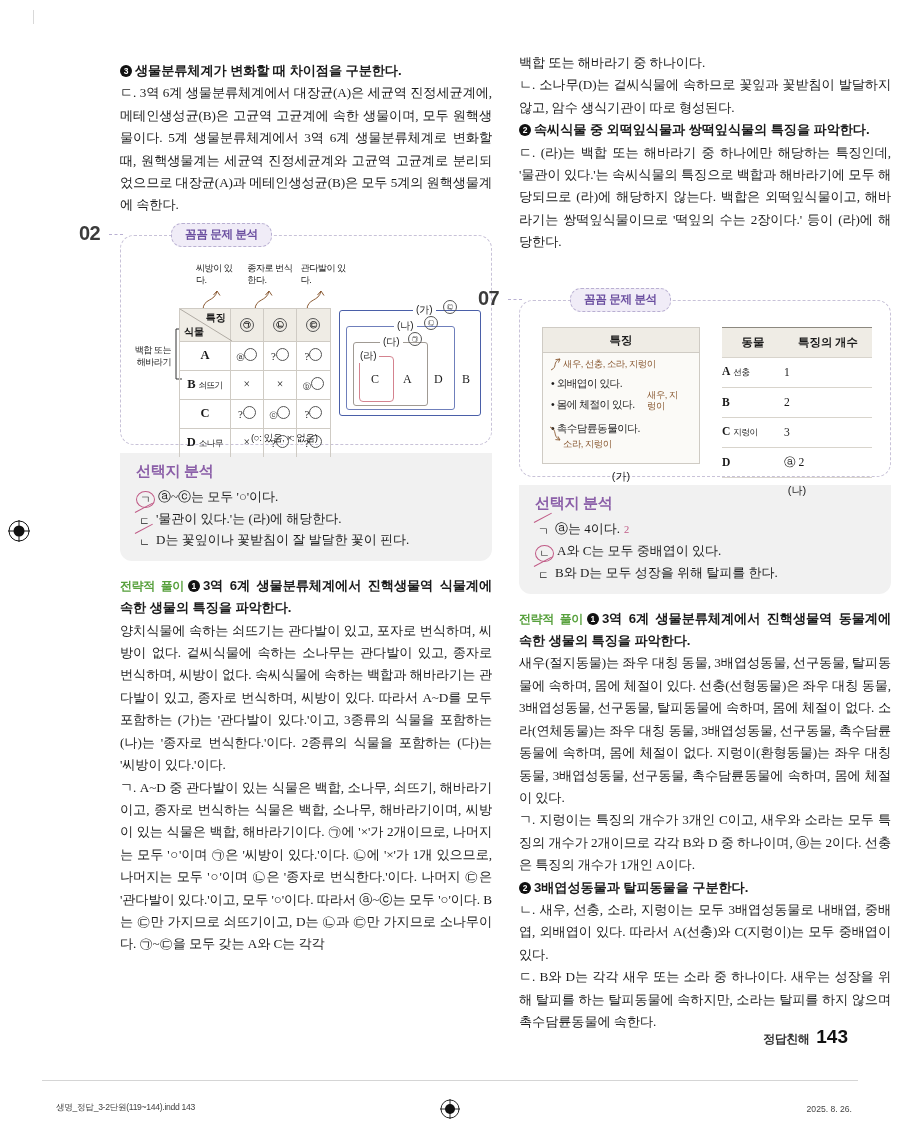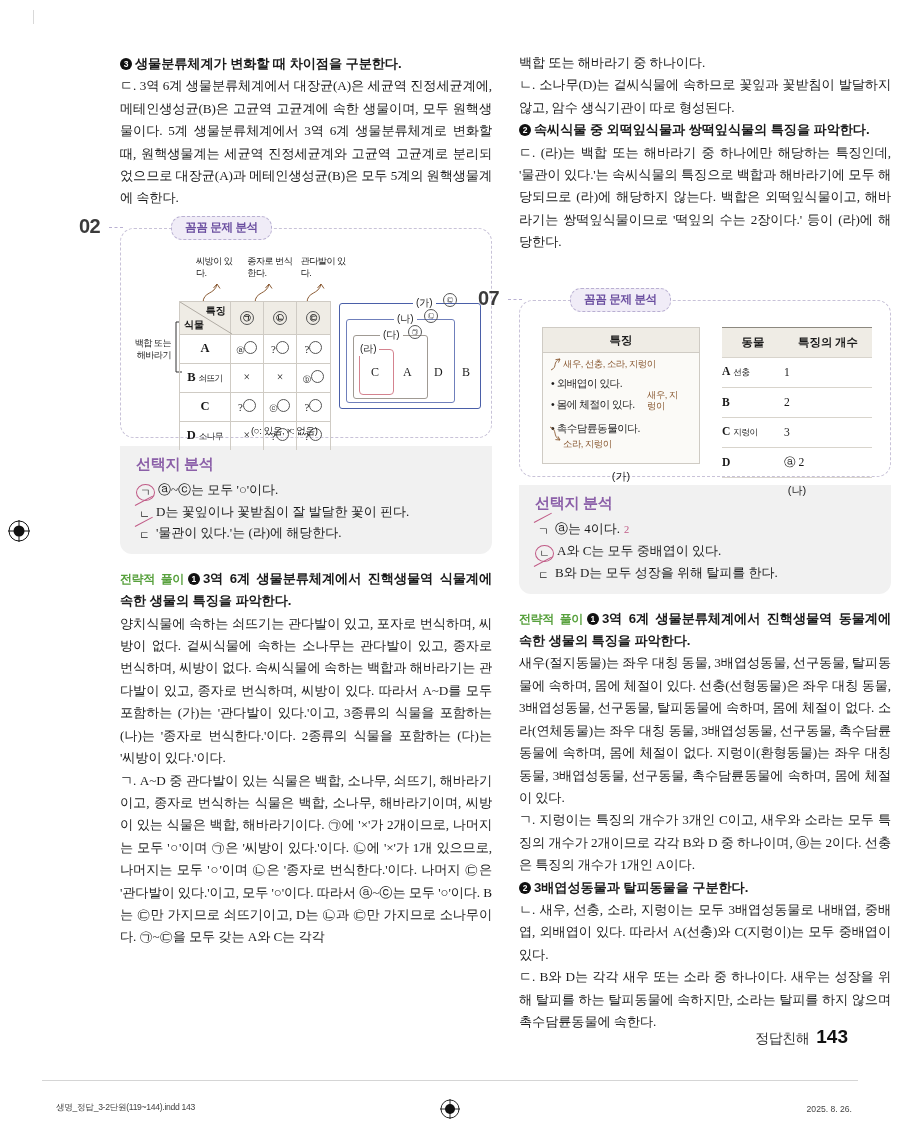--- a/index.html
+++ b/index.html
@@ -137,21 +137,21 @@
   .anno{color:#8a5a33; font-size:9.4px; letter-spacing:-0.5px;
     font-family:"Liberation Sans",sans-serif; line-height:11px;}
   .capt{text-align:center; font-size:11px; margin-top:5px;
     font-family:"Liberation Sans",sans-serif;}
 
   
   .pagefoot{
     position:absolute; right:52px; bottom:87px;
     font-family:"Liberation Sans",sans-serif;
   }
-  .pagefoot .kr{font-size:14px; font-weight:400; color:#333; letter-spacing:-0.5px;}
+  .pagefoot .kr{font-size:12px; font-weight:700; color:#333; letter-spacing:-0.5px;}
   .pagefoot .num{font-size:19px; font-weight:800; color:#111; margin-left:7px;}
 
   .printline{
     position:absolute; left:0; right:0; bottom:28px; height:1px;
   }
   .printbar{
     position:absolute; left:42px; right:42px; top:-26px;
     border-top:0.8px solid #d5d5d5;
   }
   .imprint{
@@ -186,21 +186,21 @@
   <svg class="regmark-left" viewBox="0 0 22 22">
     <circle cx="11" cy="11" r="10" fill="none" stroke="#111" stroke-width="1"></circle>
     <circle cx="11" cy="11" r="5.5" fill="#111"></circle>
     <line x1="11" y1="0" x2="11" y2="22" stroke="#111" stroke-width="1"></line>
     <line x1="0" y1="11" x2="22" y2="11" stroke="#111" stroke-width="1"></line>
   </svg>
 
   <div class="col col-left">
 
 
-    <p class="body stepline" style="margin-top:1px;">
+    <p class="body stepline" style="margin-top:8px;">
       <span class="step">3</span><span>생물분류체계가 변화할 때 차이점을 구분한다.</span>
     </p>
 
     <p class="body">ㄷ. 3역 6계 생물분류체계에서 대장균(A)은 세균역 진정세균계에, 메테인생성균(B)은 고균역 고균계에 속한 생물이며, 모두 원핵생물이다. 5계 생물분류체계에서 3역 6계 생물분류체계로 변화할 때, 원핵생물계는 세균역 진정세균계와 고균역 고균계로 분리되었으므로 대장균(A)과 메테인생성균(B)은 모두 5계의 원핵생물계에 속한다.</p>
 
     <div class="analysis" style="height:208px;">
       <div class="qno">02</div>
       <div class="qdash"></div>
       <div class="analysis-head">꼼꼼 문제 분석</div>
 
@@ -314,24 +314,24 @@
         <div style="position:absolute; left:123px; top:72px; font-size:12px;">B</div>
       </div>
     </div>
 
     <div class="sel" style="margin-top:8px;">
       <div class="sel-title">선택지 분석</div>
       <div class="sel-item">
         <span class="mark-o">ㄱ</span><span>ⓐ~ⓒ는 모두 '○'이다.</span>
       </div>
       <div class="sel-item">
+        <span class="mark-x">ㄷ</span><span>'물관이 있다.'는 (라)에 해당한다.</span>
+      </div>
+      <div class="sel-item">
         <span class="mark-x">ㄴ</span><span>D는 꽃잎이나 꽃받침이 잘 발달한 꽃이 핀다.</span>
-      </div>
-      <div class="sel-item">
-        <span class="mark-x">ㄷ</span><span>'물관이 있다.'는 (라)에 해당한다.</span>
       </div>
     </div>
 
     <div class="strategy">
       <p class="body stepline">
         <span class="strat-tag">전략적 풀이</span><span class="step">1</span><span>3역 6계 생물분류체계에서 진핵생물역 식물계에 속한 생물의 특징을 파악한다.</span>
       </p>
       <p class="body">양치식물에 속하는 쇠뜨기는 관다발이 있고, 포자로 번식하며, 씨방이 없다. 겉씨식물에 속하는 소나무는 관다발이 있고, 종자로 번식하며, 씨방이 없다. 속씨식물에 속하는 백합과 해바라기는 관다발이 있고, 종자로 번식하며, 씨방이 있다. 따라서 A~D를 모두 포함하는 (가)는 '관다발이 있다.'이고, 3종류의 식물을 포함하는 (나)는 '종자로 번식한다.'이다. 2종류의 식물을 포함하는 (다)는 '씨방이 있다.'이다.</p>
       <p class="body">ㄱ. A~D 중 관다발이 있는 식물은 백합, 소나무, 쇠뜨기, 해바라기이고, 종자로 번식하는 식물은 백합, 소나무, 해바라기이며, 씨방이 있는 식물은 백합, 해바라기이다. ㉠에 '×'가 2개이므로, 나머지는 모두 '○'이며 ㉠은 '씨방이 있다.'이다. ㉡에 '×'가 1개 있으므로, 나머지는 모두 '○'이며 ㉡은 '종자로 번식한다.'이다. 나머지 ㉢은 '관다발이 있다.'이고, 모두 '○'이다. 따라서 ⓐ~ⓒ는 모두 '○'이다. B는 ㉢만 가지므로 쇠뜨기이고, D는 ㉡과 ㉢만 가지므로 소나무이다. ㉠~㉢을 모두 갖는 A와 C는 각각</p>
     </div>

